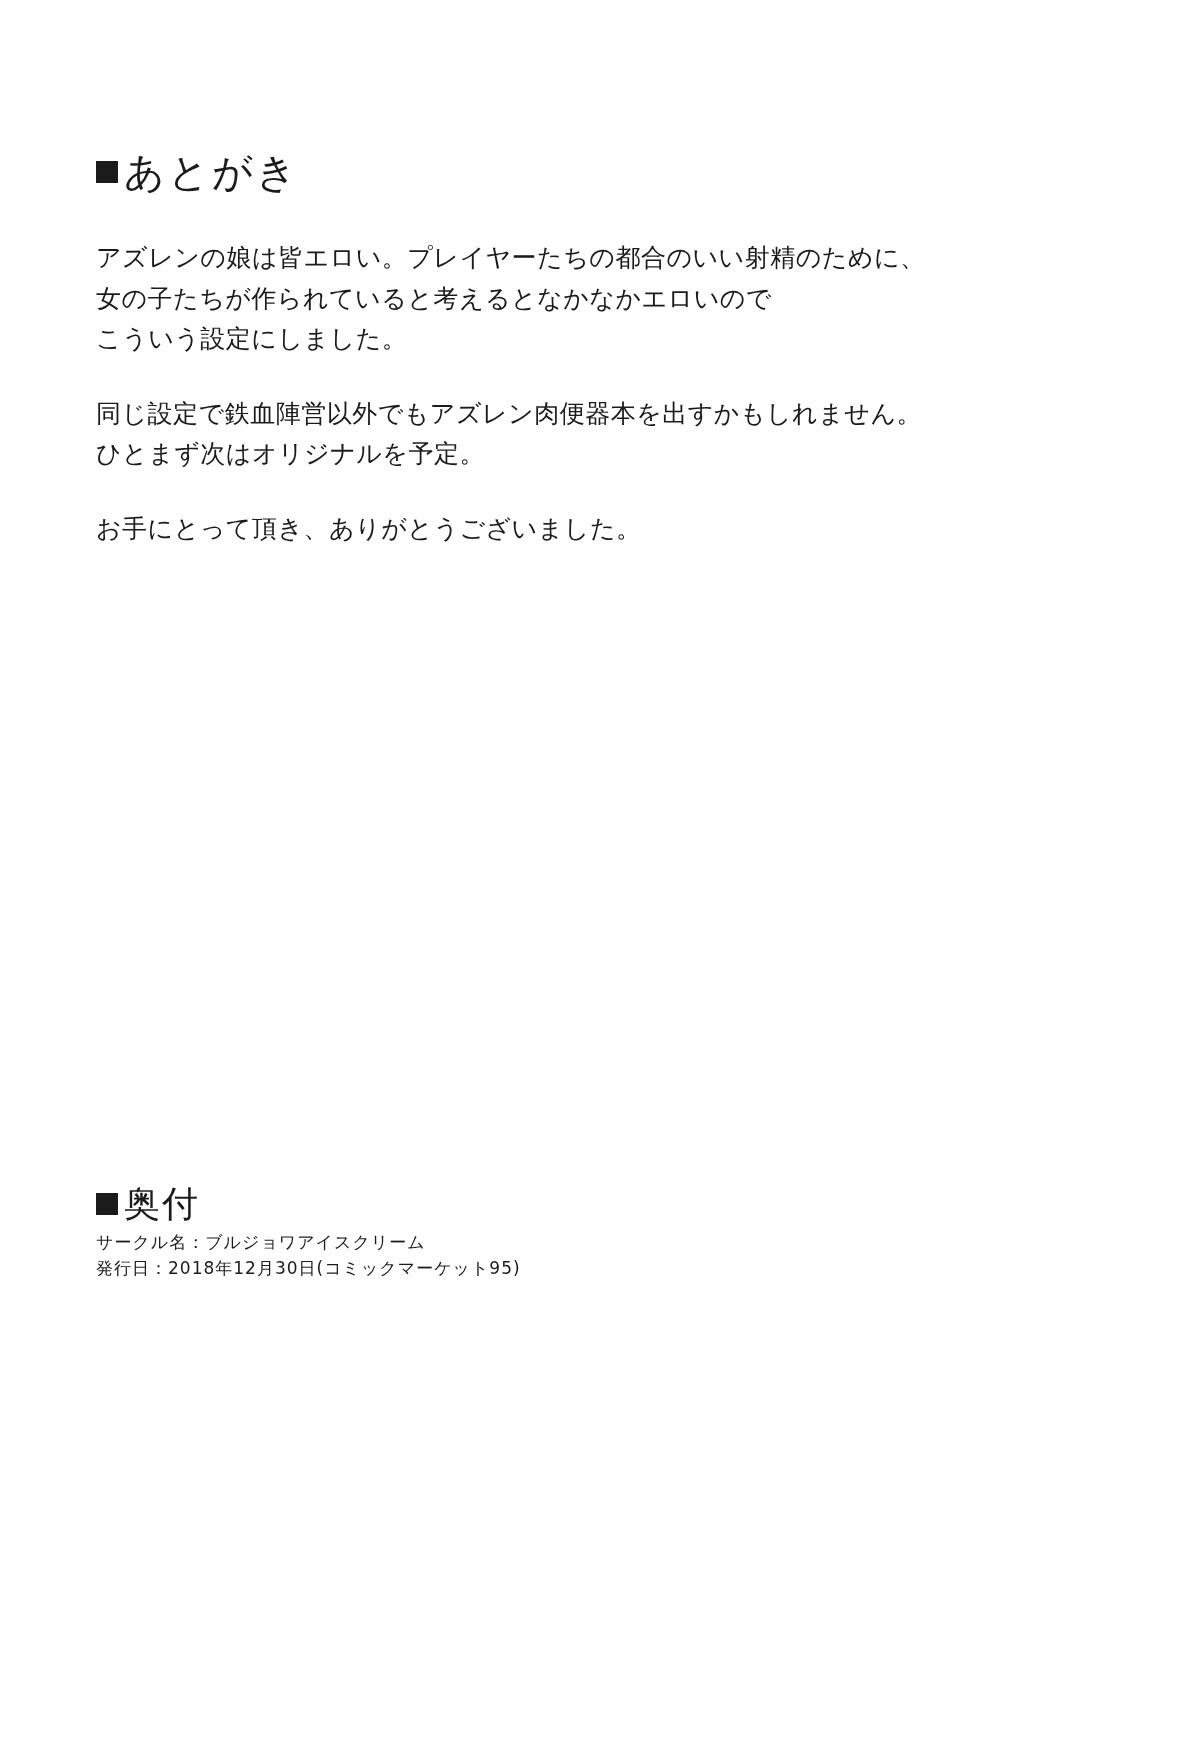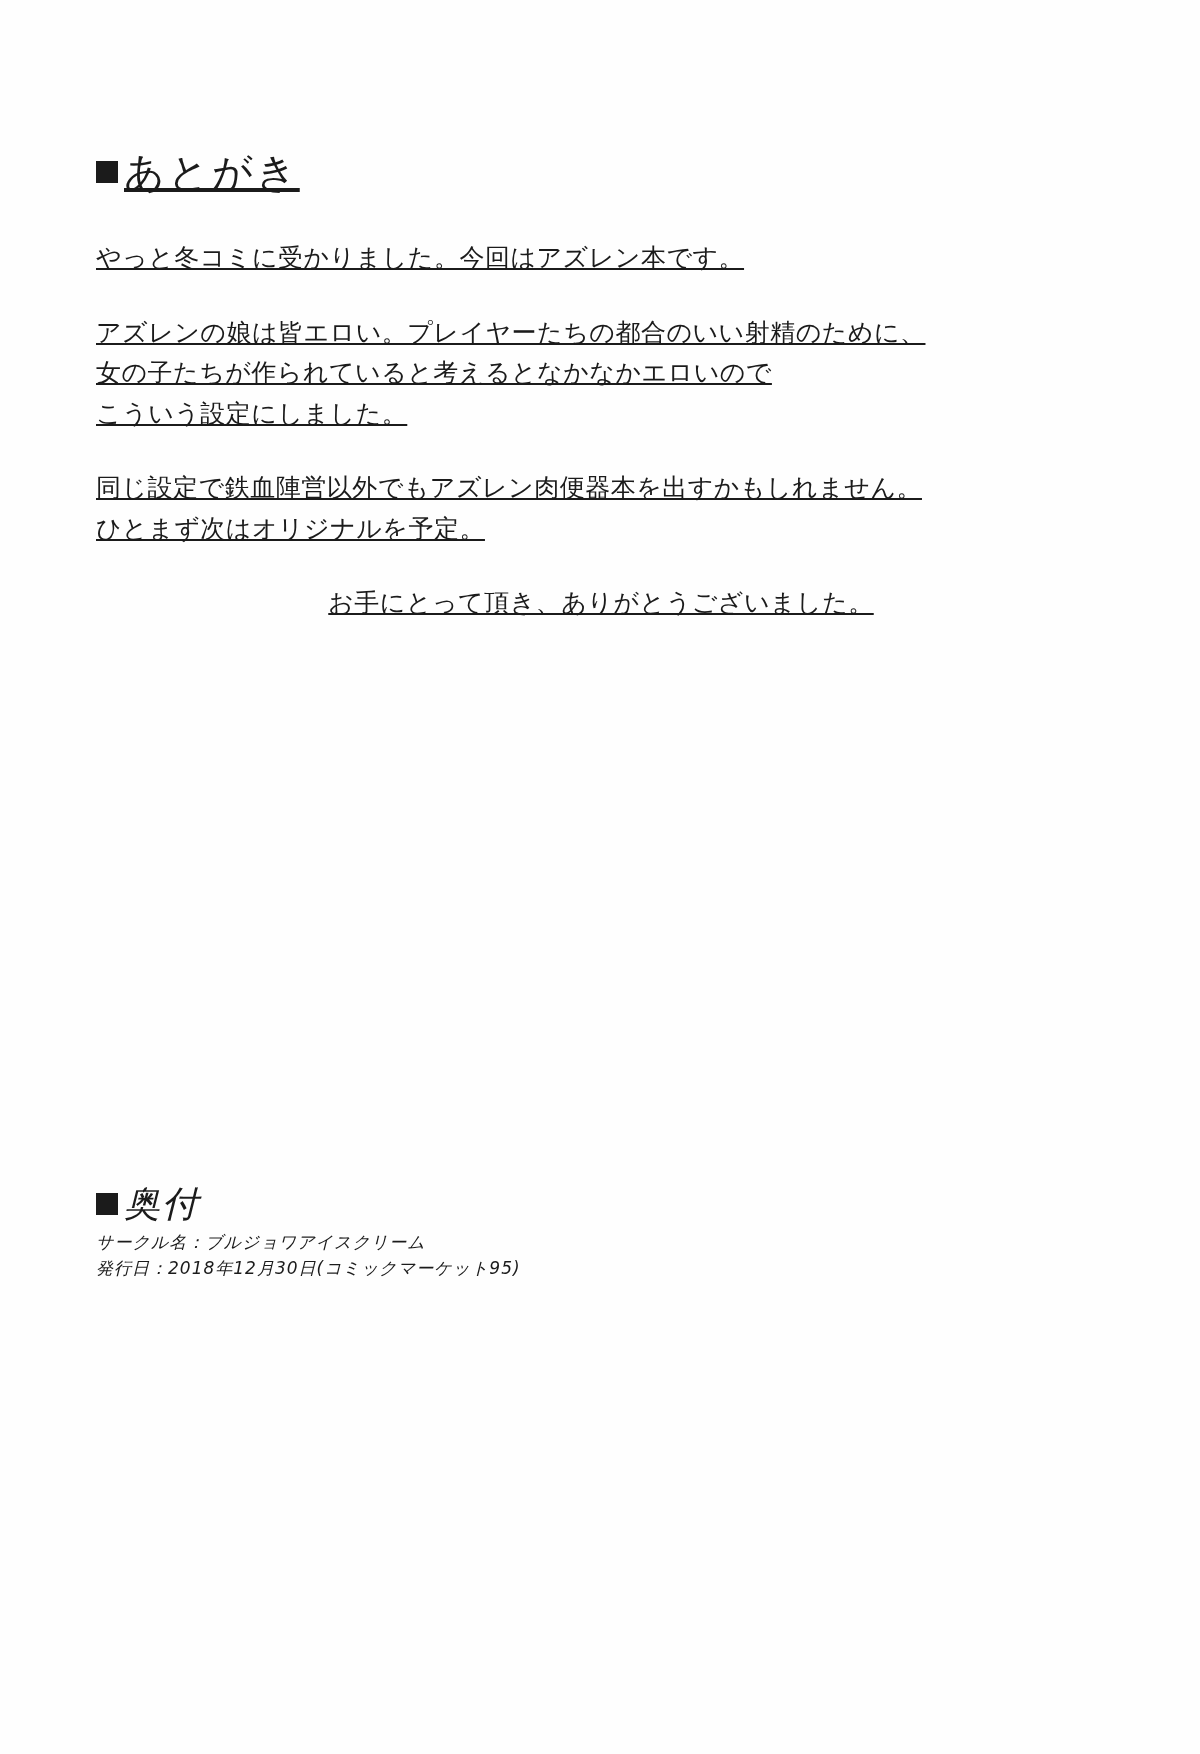--- a/index.html
+++ b/index.html
@@ -20,21 +20,20 @@
     inset: 0;
     background: #fefefe;
   }
 
   
   .afterword {
     position: absolute;
     left: 96px;
     top: 152px;
     width: 1010px;
-    text-decoration: underline;
   }
   .section-heading {
     display: flex;
     align-items: center;
     font-size: 40px;
     letter-spacing: 3px;
     color: #1b1b1b;
     margin: 0 0 46px 0;
     font-weight: normal;
   }
@@ -51,29 +50,28 @@
   }
 
   .para {
     font-size: 25px;
     line-height: 1.62;
     margin: 0 0 34px 0;
     letter-spacing: 0.5px;
     color: #1b1b1b;
     white-space: pre-line;
   }
-  .para:last-child { margin-bottom: 0; text-align: center; }
+  .para:last-child { margin-bottom: 0; }
 
   
   .colophon {
     position: absolute;
     left: 96px;
     top: 1186px;
     width: 1010px;
-    font-style: italic;
   }
   .colophon .section-heading {
     font-size: 36px;
     margin-bottom: 8px;
     letter-spacing: 2px;
   }
   .colophon-lines {
     font-size: 17px;
     line-height: 1.52;
     letter-spacing: 1px;
@@ -87,21 +85,20 @@
 <body>
 
 <div class="page">
 
   <section class="afterword">
     <h1 class="section-heading">
       <span class="heading-square"></span>
       <span class="heading-text">あとがき</span>
     </h1>
 
-    <p class="para">やっと冬コミに受かりました。今回はアズレン本です。</p>
     <p class="para">アズレンの娘は皆エロい。プレイヤーたちの都合のいい射精のために、
 女の子たちが作られていると考えるとなかなかエロいので
 こういう設定にしました。</p>
     <p class="para">同じ設定で鉄血陣営以外でもアズレン肉便器本を出すかもしれません。
 ひとまず次はオリジナルを予定。</p>
     <p class="para">お手にとって頂き、ありがとうございました。</p>
   </section>
 
   <section class="colophon">
     <h2 class="section-heading">

